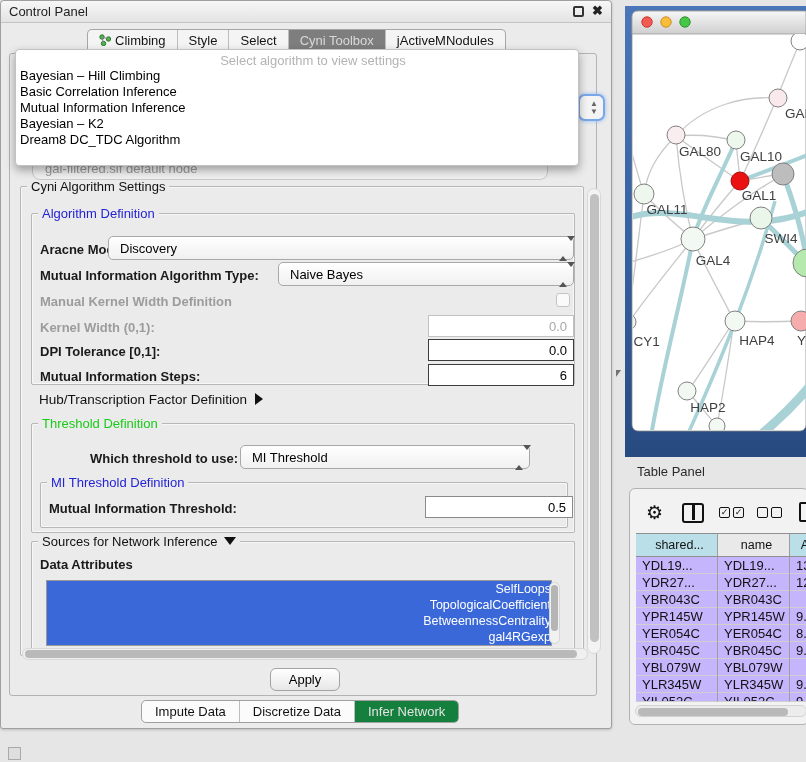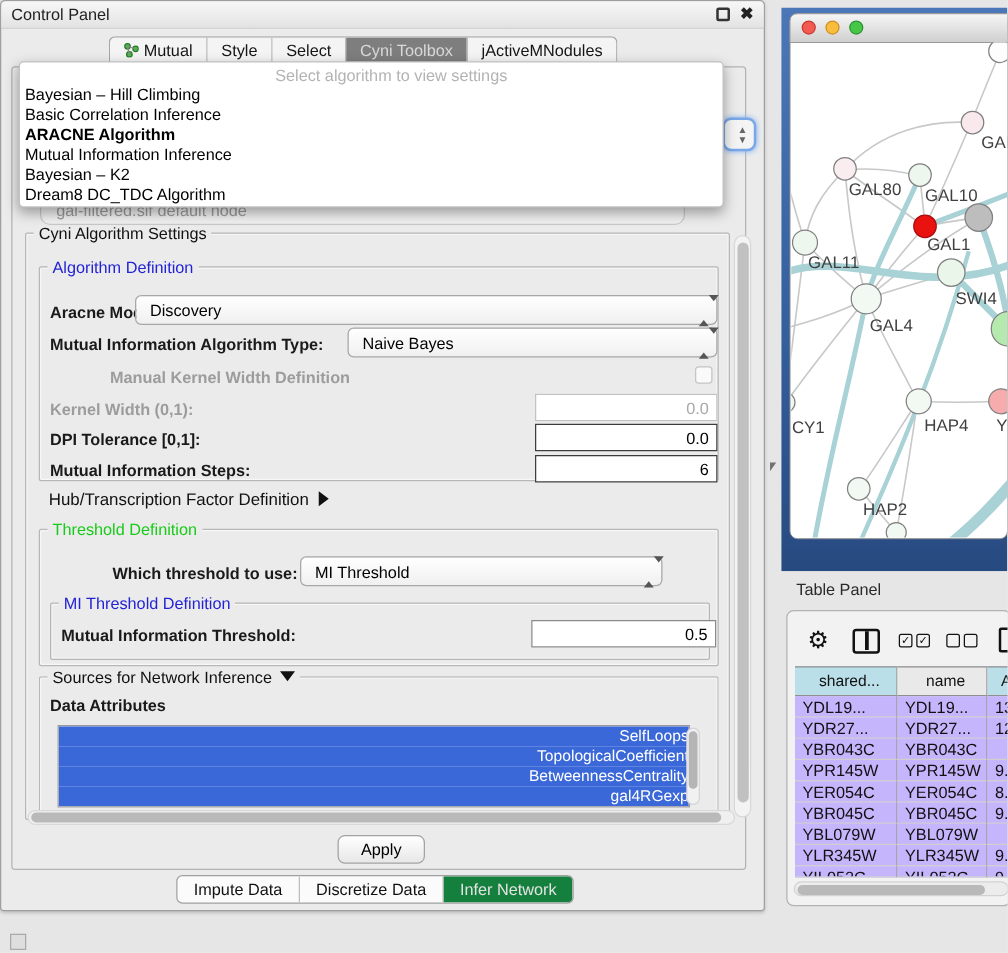--- a/index.html
+++ b/index.html
@@ -177,21 +177,21 @@
   <div class="abs" id="top-tabs">
     <span class="ttab">
       <span class="net-ico">
         <svg width="12" height="12">
             <circle cx="3" cy="3" r="2.2" fill="#4db84d" stroke="#2a7a2a"></circle>
             <circle cx="9.5" cy="5" r="2.2" fill="#4db84d" stroke="#2a7a2a"></circle>
             <circle cx="4.5" cy="9.5" r="2.2" fill="#4db84d" stroke="#2a7a2a"></circle>
             <line x1="3" y1="3" x2="9.5" y2="5" stroke="#888"></line>
             <line x1="3" y1="3" x2="4.5" y2="9.5" stroke="#888"></line>
           </svg>
-      </span><span>Mutual</span>
+      </span><span>Climbing</span>
     </span>
     <span class="ttab">Style</span>
     <span class="ttab">Select</span>
     <span class="ttab sel">Cyni Toolbox</span>
     <span class="ttab">jActiveMNodules</span>
   </div>
 
   <div class="abs" id="content-panel">
 
     <div class="abs" id="bg-combo-disabled">gal-filtered.sif default node</div>
@@ -210,21 +210,21 @@
           <span>Discovery</span>
           <span class="stepper"><span class="up"></span><span class="dn"></span></span>
         </div>
 
         <span class="lbl" style="left:8px; top:54px;">Mutual Information Algorithm Type:</span>
         <div class="combo" style="left:246px; top:48px; width:296px;">
           <span>Naive Bayes</span>
           <span class="stepper"><span class="up"></span><span class="dn"></span></span>
         </div>
 
-        <span class="lbl dis" style="left:8px; top:80px;margin-left:48px;">Manual Kernel Width Definition</span>
+        <span class="lbl dis" style="left:8px; top:80px;">Manual Kernel Width Definition</span>
         <span class="checkbox" style="left:524px; top:79px;"></span>
 
         <span class="lbl dis" style="left:8px; top:106px;">Kernel Width (0,1):</span>
         <div class="numfield dis" style="left:396px; top:101px; width:146px;">0.0</div>
 
         <span class="lbl" style="left:8px; top:130px;">DPI Tolerance [0,1]:</span>
         <div class="numfield dark" style="left:396px; top:125px; width:146px;">0.0</div>
 
         <span class="lbl" style="left:8px; top:155px;">Mutual Information Steps:</span>
         <div class="numfield dark" style="left:396px; top:150px; width:146px;">6</div>
@@ -272,21 +272,20 @@
         <span class="thumb abs"></span>
       </div>
 
     <div class="abs" id="apply-btn">Apply</div>
   </div>
 
   <div class="abs" id="algo-dropdown">
     <div class="dd-header">Select algorithm to view settings</div>
     <div class="dd-item">Bayesian – Hill Climbing</div>
     <div class="dd-item">Basic Correlation Inference</div>
-    <div class="dd-item bold">ARACNE Algorithm</div>
     <div class="dd-item">Mutual Information Inference</div>
     <div class="dd-item">Bayesian – K2</div>
     <div class="dd-item">Dream8 DC_TDC Algorithm</div>
   </div>
 
   <div class="abs" id="bottom-tabs">
     <span class="btab">Impute Data</span>
     <span class="btab">Discretize Data</span>
     <span class="btab sel">Infer Network</span>
   </div>

